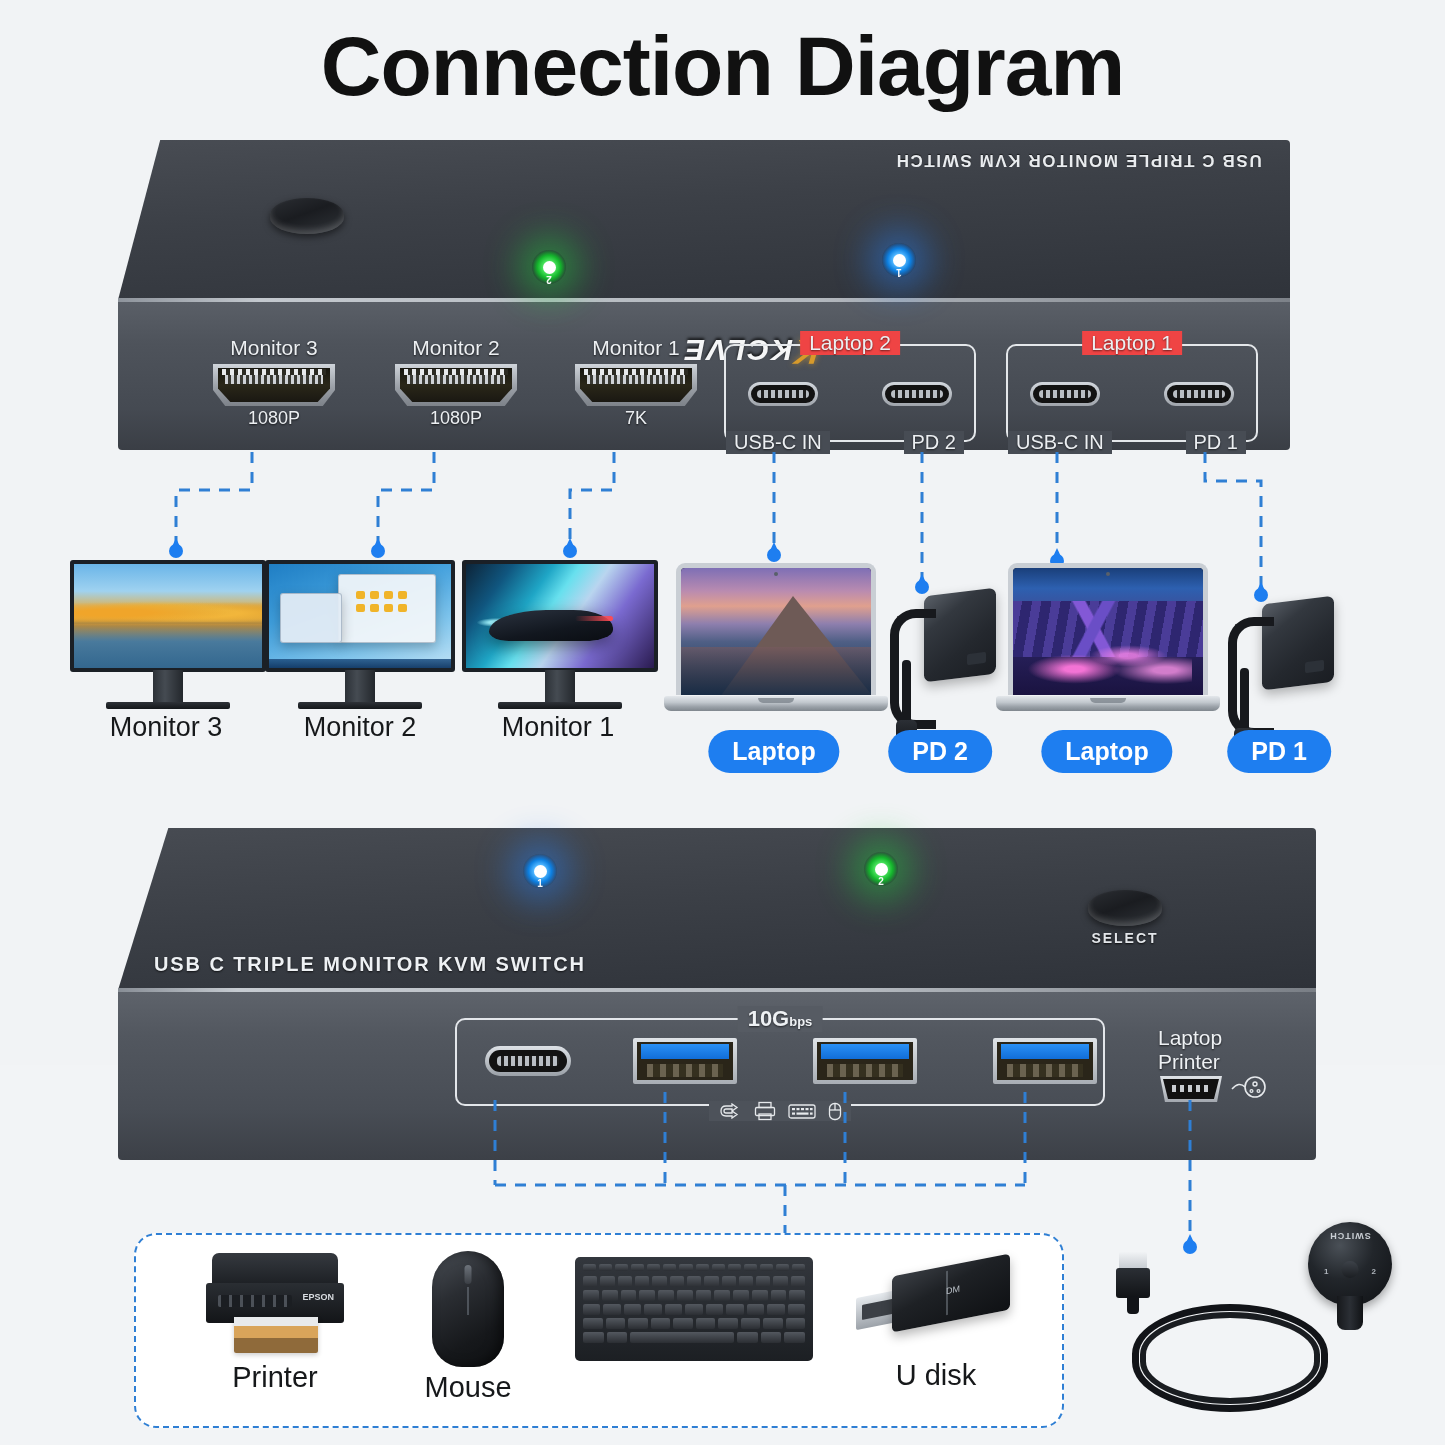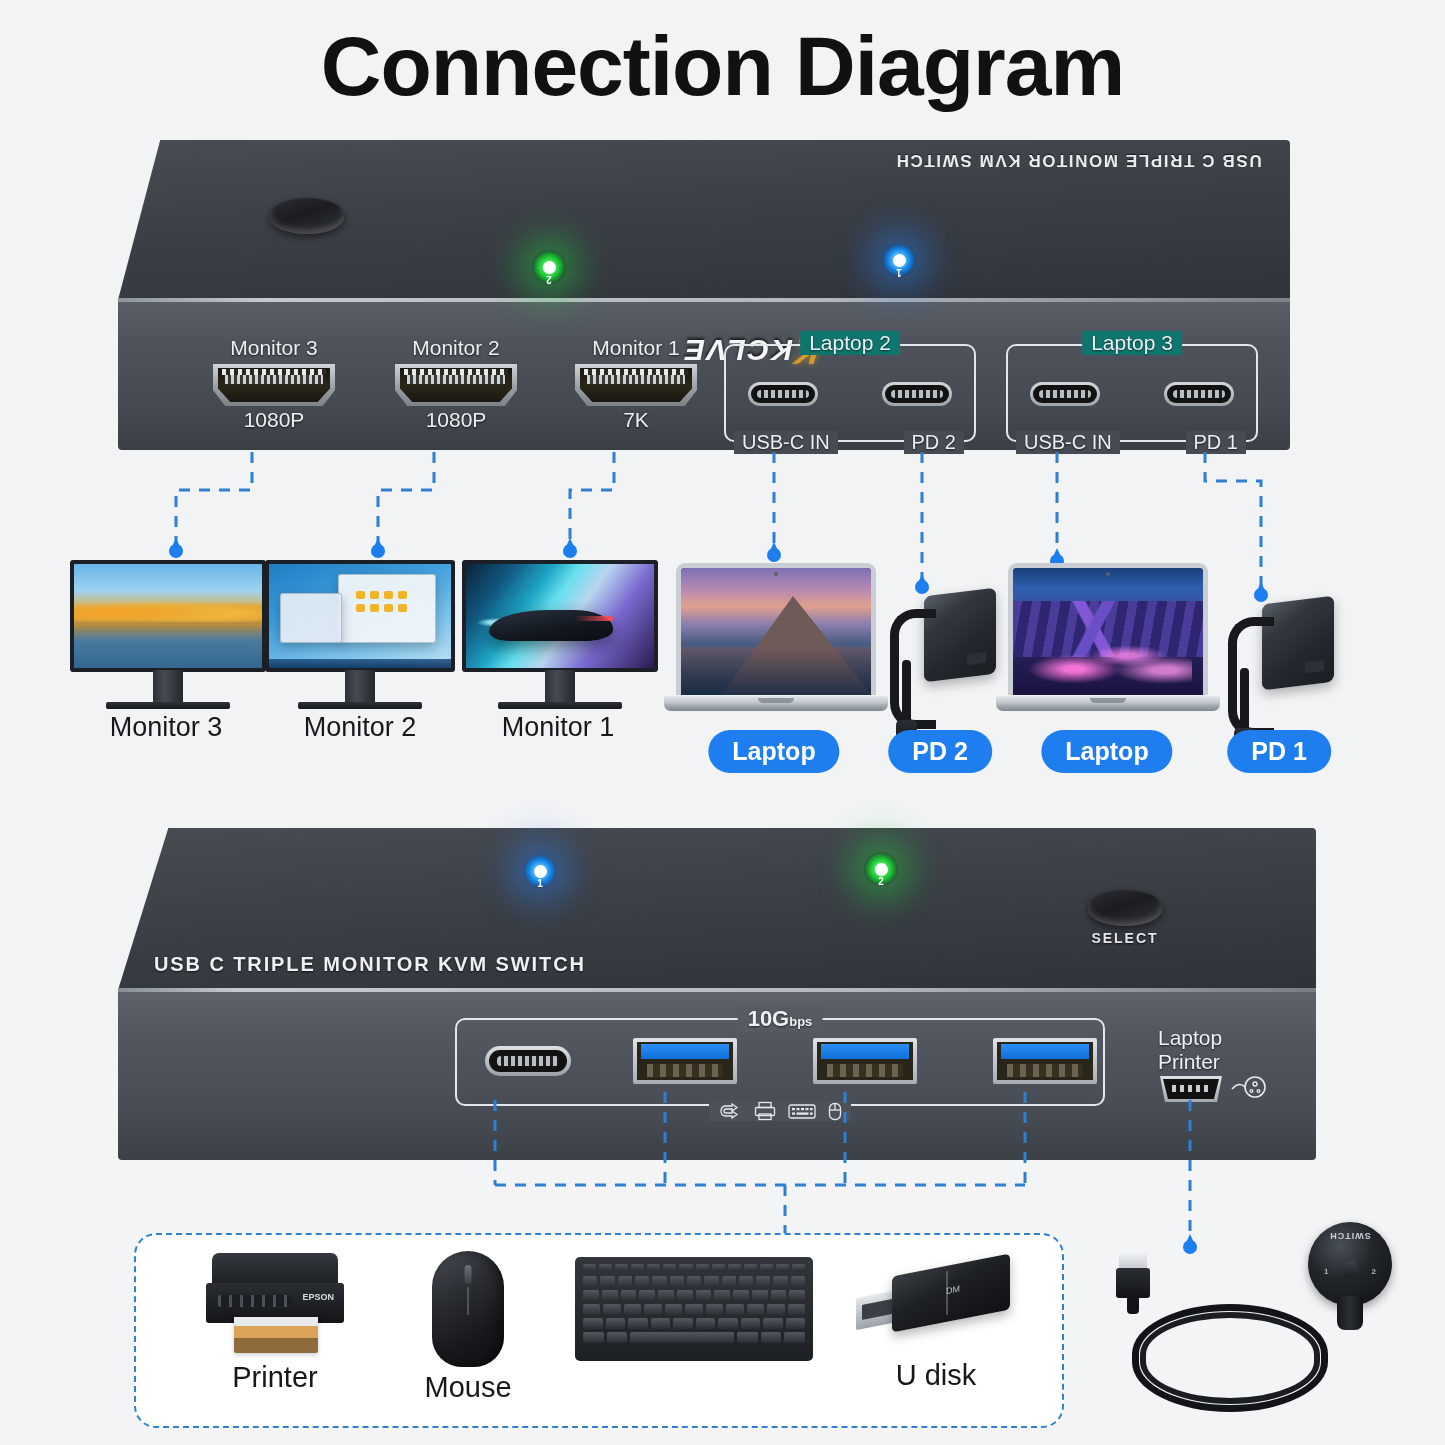--- a/index.html
+++ b/index.html
@@ -93,21 +93,21 @@
   }
   .knob-label {
     position: absolute; left: -6px; top: 40px; width: 86px; text-align: center;
     font-size: 14px; font-weight: 700; color: #e3e6ea; letter-spacing: 2px;
     text-shadow: 0 1px 2px rgba(0,0,0,.8);
   }
 
   
   .port-col { position: absolute; text-align: center; }
   .port-cap { font-size: 21px; color: #eceff2; font-weight: 400; text-shadow: 0 1px 2px rgba(0,0,0,.7); white-space: nowrap; }
-  .port-sub { font-size: 21px; color: #eceff2; font-weight: 400; text-shadow: 0 1px 2px rgba(0,0,0,.7); white-space: nowrap; }
+  .port-sub { font-size: 18px; color: #eceff2; font-weight: 400; text-shadow: 0 1px 2px rgba(0,0,0,.7); white-space: nowrap; }
 
   
   .hdmi {
     width: 122px; height: 42px; margin: 4px auto 2px;
     background: linear-gradient(180deg,#cfd4da 0%,#9ba0a7 55%,#7d8289 100%);
     clip-path: polygon(0% 0%, 100% 0%, 100% 62%, 90% 100%, 10% 100%, 0% 62%);
     padding: 4px 5px; position: relative;
   }
   .hdmi-inner {
     width: 100%; height: 100%;
@@ -138,32 +138,32 @@
   .usbc-tongue {
     position: absolute; left: 10%; top: 28%; width: 80%; height: 44%;
     border-radius: 4px;
     background: repeating-linear-gradient(90deg,#b9bec4 0 4px, #1d1d1d 4px 7px);
   }
 
   
   .bracket { position: absolute; border: 2px solid #e4e7ea; border-radius: 10px; }
   .bracket-title {
     position: absolute; top: -15px; left: 50%; transform: translateX(-50%);
-    background: #0f766e; padding: 0 9px;
+    background: #ef4444; padding: 0 9px;
     font-size: 21px; color: #eceff2; white-space: nowrap;
     text-shadow: 0 1px 2px rgba(0,0,0,.6);
     text-align: center;
   }
   .bracket-foot {
     position: absolute; bottom: -14px; padding: 0 8px;
     background: #474c54;
     font-size: 20px; color: #eceff2; white-space: nowrap;
     text-shadow: 0 1px 2px rgba(0,0,0,.6);
   }
-  .bracket-foot.left  { left: 8px; }
+  .bracket-foot.left  { left: 0; }
   .bracket-foot.right { right: 10px; }
 
   
   #device-bottom { left: 118px; top: 828px; width: 1198px; height: 332px; }
   #device-bottom .lid {
     position: absolute; left: 0; top: 0; width: 100%; height: 162px;
     background: linear-gradient(177deg,#474b52 0%,#3b3f46 45%,#2e3239 100%);
     clip-path: polygon(4.2% 0%, 100% 0%, 100% 100%, 0% 100%);
     border-radius: 3px 4px 0 0;
   }
@@ -577,21 +577,21 @@
           <div class="usbc-inner">
               <div class="usbc-tongue"></div>
             </div>
         </div>
       </div>
       <div class="bracket-foot left">USB-C IN</div>
       <div class="bracket-foot right">PD 2</div>
     </div>
 
     <div class="bracket" style="left:888px; top:204px; width:252px; height:98px;">
-      <div class="bracket-title">Laptop 3</div>
+      <div class="bracket-title">Laptop 1</div>
       <div style="position:absolute; left:22px; top:30px;">
         <div class="usbc">
           <div class="usbc-inner">
               <div class="usbc-tongue"></div>
             </div>
         </div>
       </div>
       <div style="position:absolute; right:22px; top:30px;">
         <div class="usbc">
           <div class="usbc-inner">

